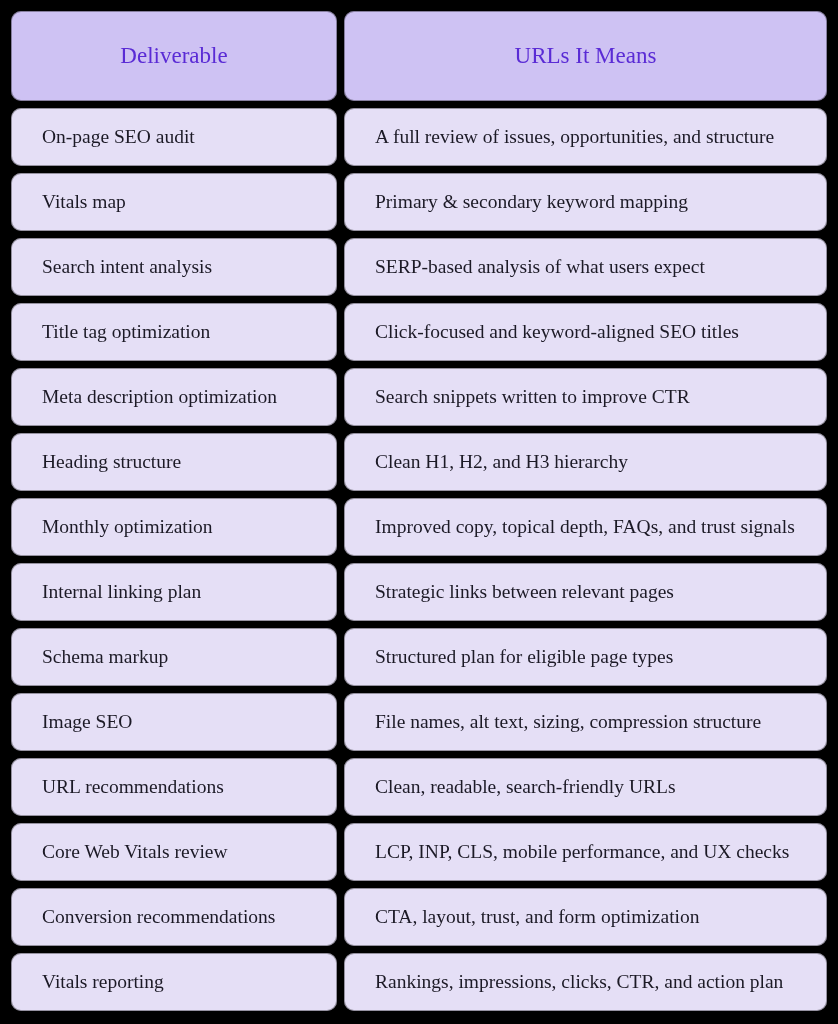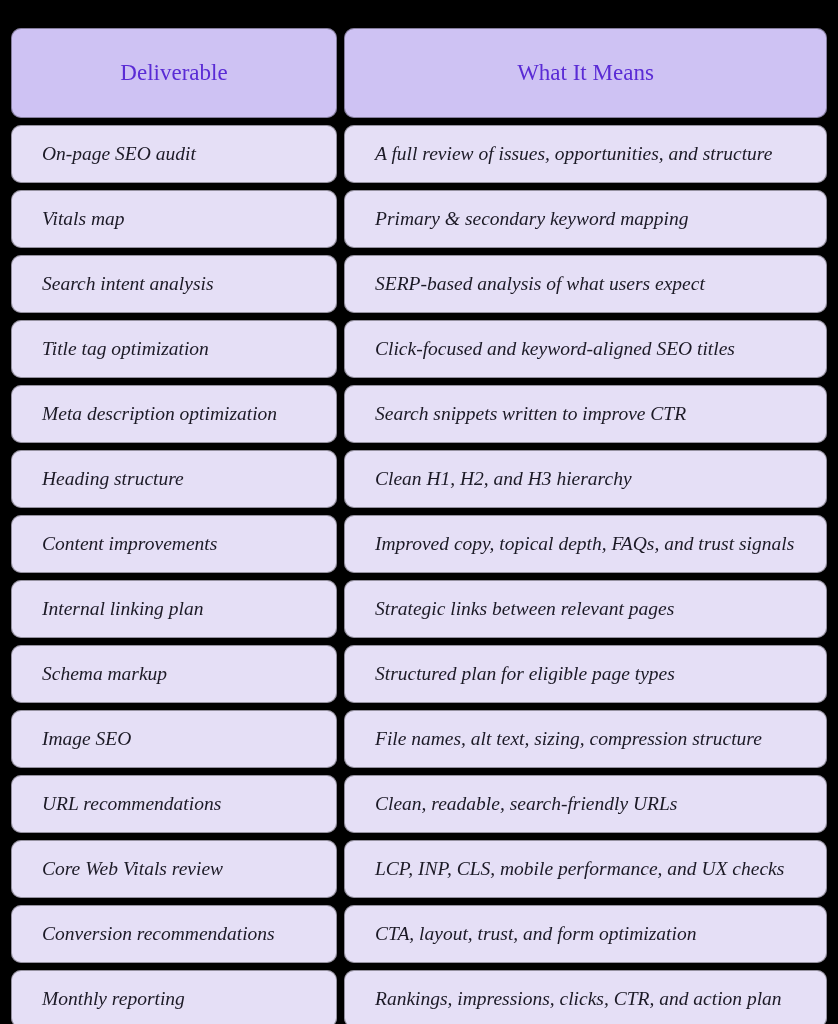--- a/index.html
+++ b/index.html
@@ -10,21 +10,21 @@
     --body-text:#1c1a26;
   }
   html,body{margin:0;padding:0;background:var(--bg);}
   body{
     width:838px;height:1024px;overflow:hidden;
     font-family:"Liberation Serif","DejaVu Serif",serif;
   }
   .table-wrap{
     box-sizing:border-box;
     width:838px;height:1024px;
-    padding:28px 11px 13px 11px;
+    padding:11px 11px 13px 11px;
     display:grid;
     grid-template-columns:326px 1fr;
     grid-template-rows:90px repeat(14,58px);
     column-gap:7px;
     row-gap:7px;
   }
   .row{display:contents;}
   .cell{
     background:var(--row-bg);
     border-radius:10px;
@@ -32,38 +32,37 @@
     align-items:center;
     color:var(--body-text);
     font-size:19.5px;
     line-height:1.2;
     box-shadow:0 0 0 1px rgba(0,0,0,0.35) inset;
   }
   .cell.body{
     padding:0 6px 0 31px;
     white-space:nowrap;
     overflow:hidden;
-    font-style:italic;
   }
   .cell.header{
     background:var(--header-bg);
     justify-content:center;
     color:var(--header-text);
     font-size:23px;
     padding:0 8px;
   }
 </style>
 </head>
 <body>
 
 <div class="table-wrap">
 
   <div class="row">
     <div class="cell header">Deliverable</div>
-    <div class="cell header">What It Means</div>
+    <div class="cell header">URLs It Means</div>
   </div>
 
   <div class="row">
     <div class="cell body">On-page SEO audit</div>
     <div class="cell body">A full review of issues, opportunities, and structure</div>
   </div>
   <div class="row">
     <div class="cell body">Vitals map</div>
     <div class="cell body">Primary &amp; secondary keyword mapping</div>
   </div>
@@ -77,21 +76,21 @@
   </div>
   <div class="row">
     <div class="cell body">Meta description optimization</div>
     <div class="cell body">Search snippets written to improve CTR</div>
   </div>
   <div class="row">
     <div class="cell body">Heading structure</div>
     <div class="cell body">Clean H1, H2, and H3 hierarchy</div>
   </div>
   <div class="row">
-    <div class="cell body">Content improvements</div>
+    <div class="cell body">Monthly optimization</div>
     <div class="cell body">Improved copy, topical depth, FAQs, and trust signals</div>
   </div>
   <div class="row">
     <div class="cell body">Internal linking plan</div>
     <div class="cell body">Strategic links between relevant pages</div>
   </div>
   <div class="row">
     <div class="cell body">Schema markup</div>
     <div class="cell body">Structured plan for eligible page types</div>
   </div>
@@ -105,17 +104,17 @@
   </div>
   <div class="row">
     <div class="cell body">Core Web Vitals review</div>
     <div class="cell body">LCP, INP, CLS, mobile performance, and UX checks</div>
   </div>
   <div class="row">
     <div class="cell body">Conversion recommendations</div>
     <div class="cell body">CTA, layout, trust, and form optimization</div>
   </div>
   <div class="row">
-    <div class="cell body">Monthly reporting</div>
+    <div class="cell body">Vitals reporting</div>
     <div class="cell body">Rankings, impressions, clicks, CTR, and action plan</div>
   </div>
 
 </div>
 
 </body></html>

